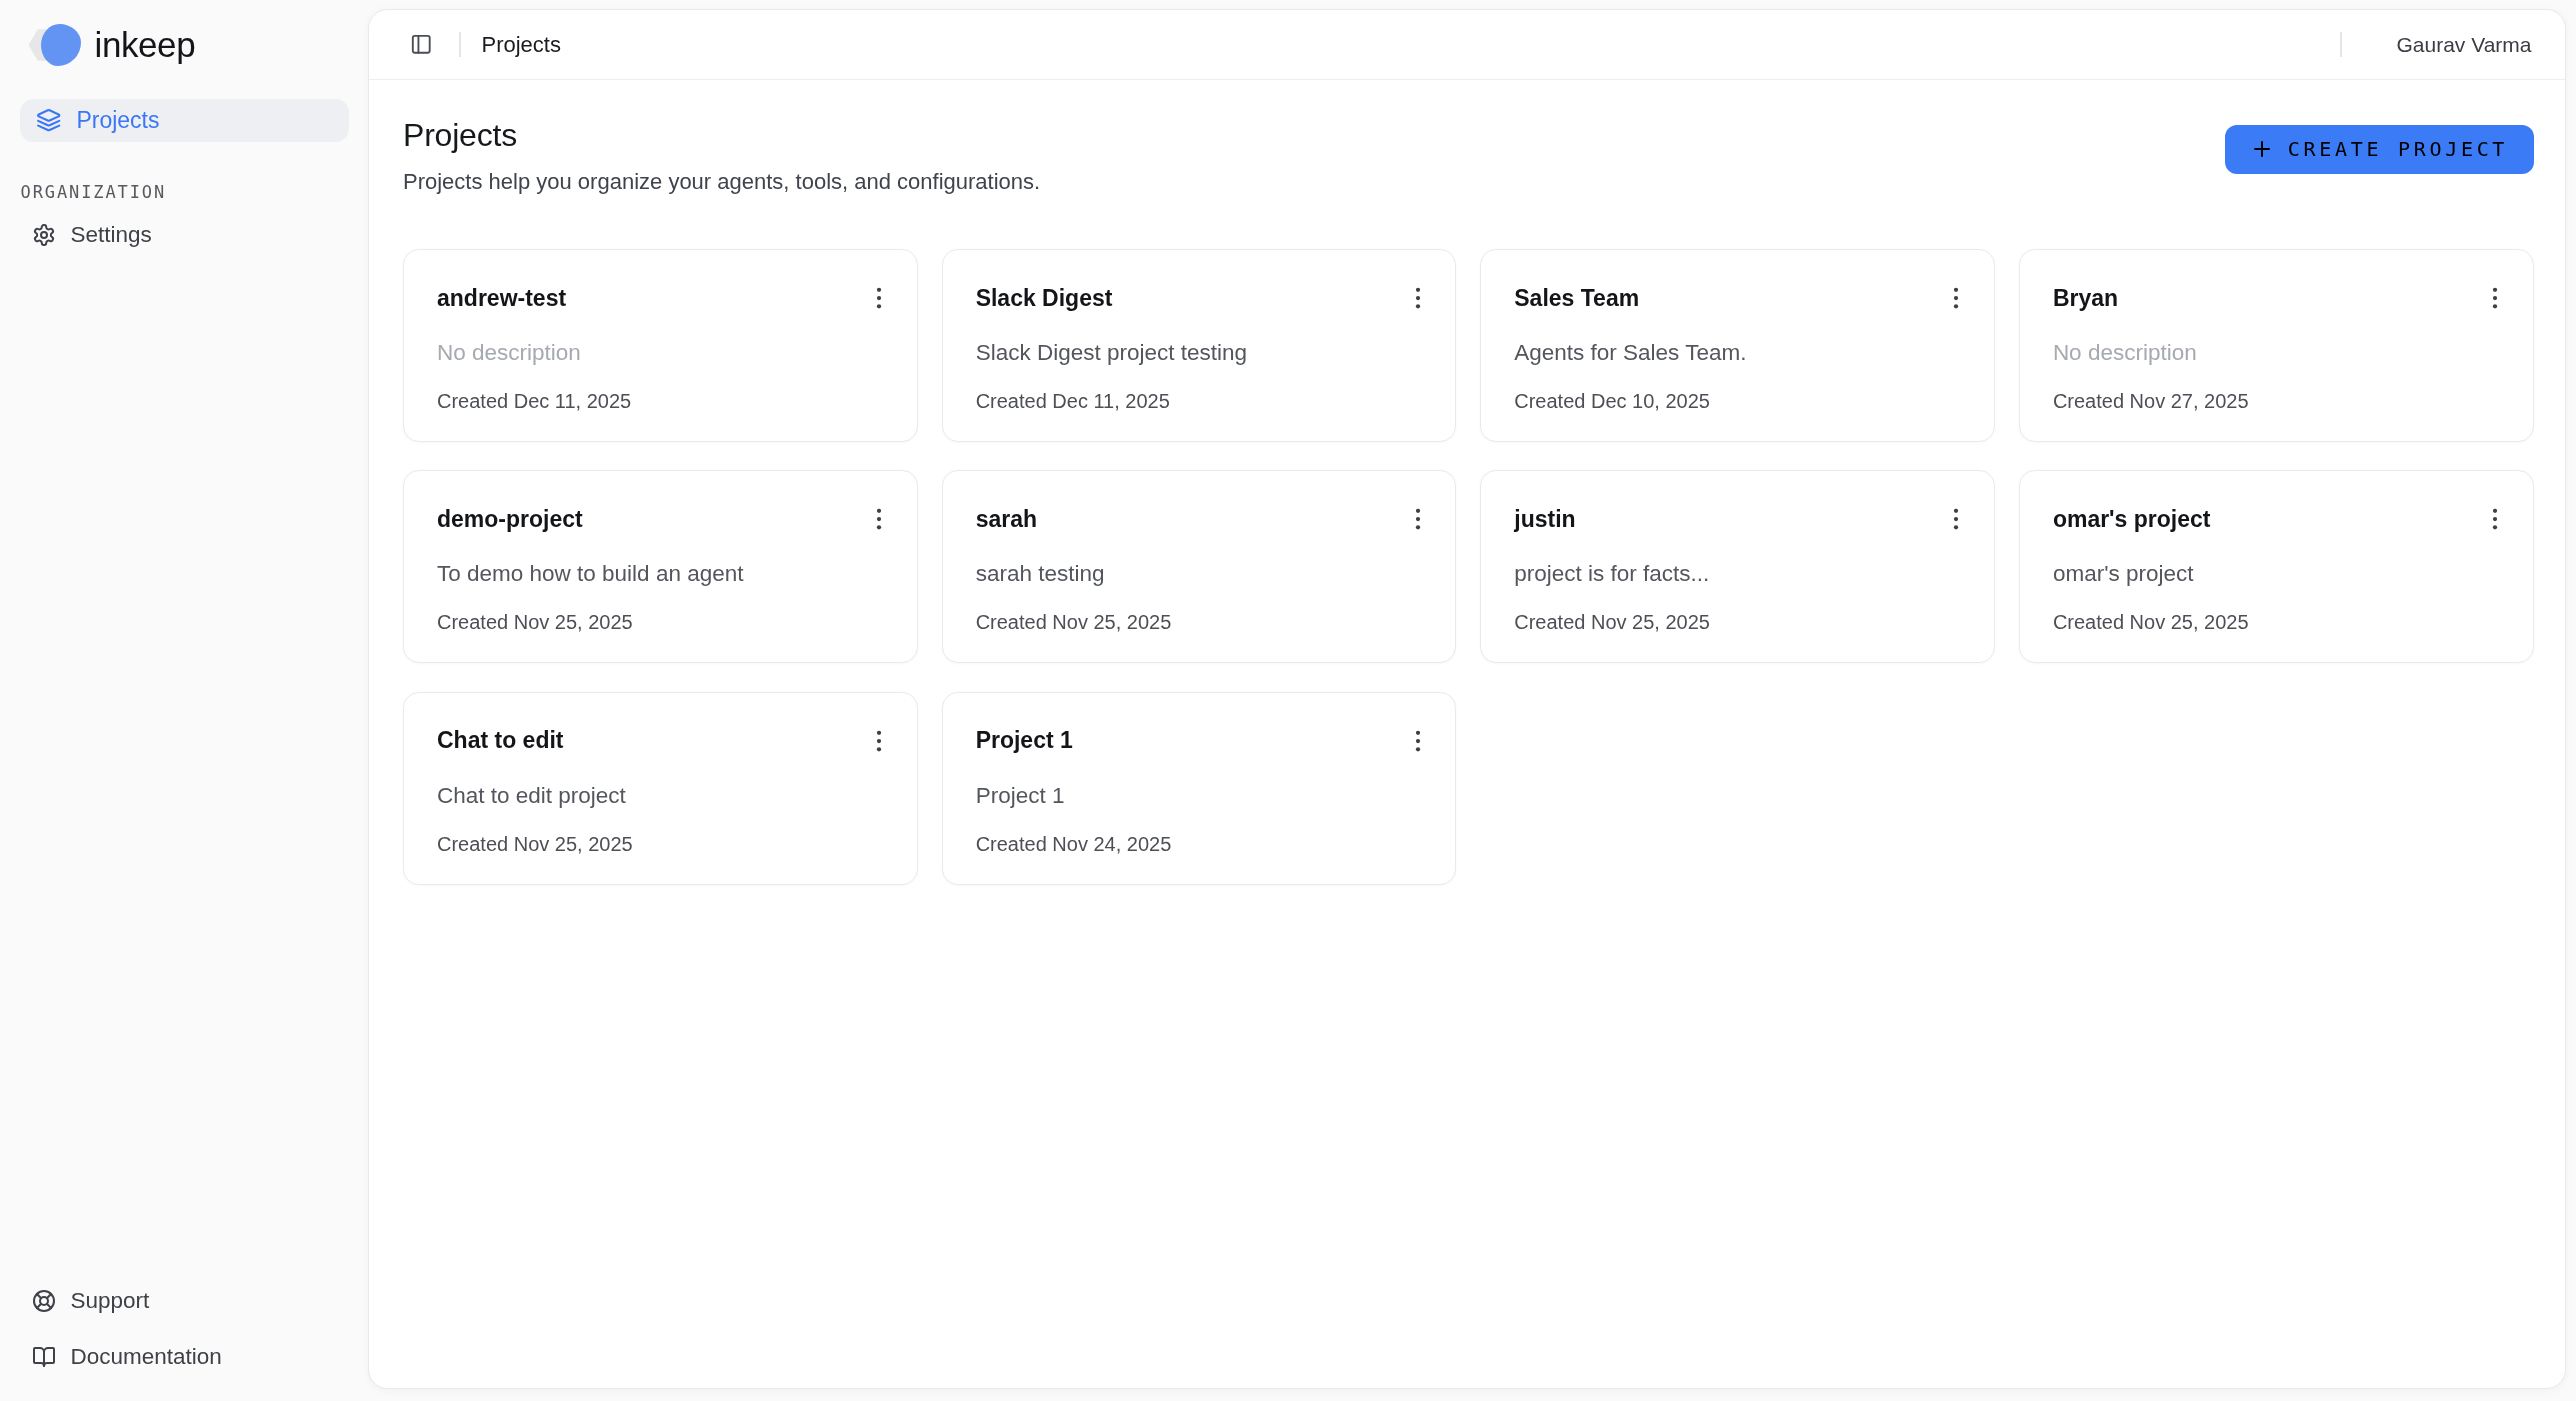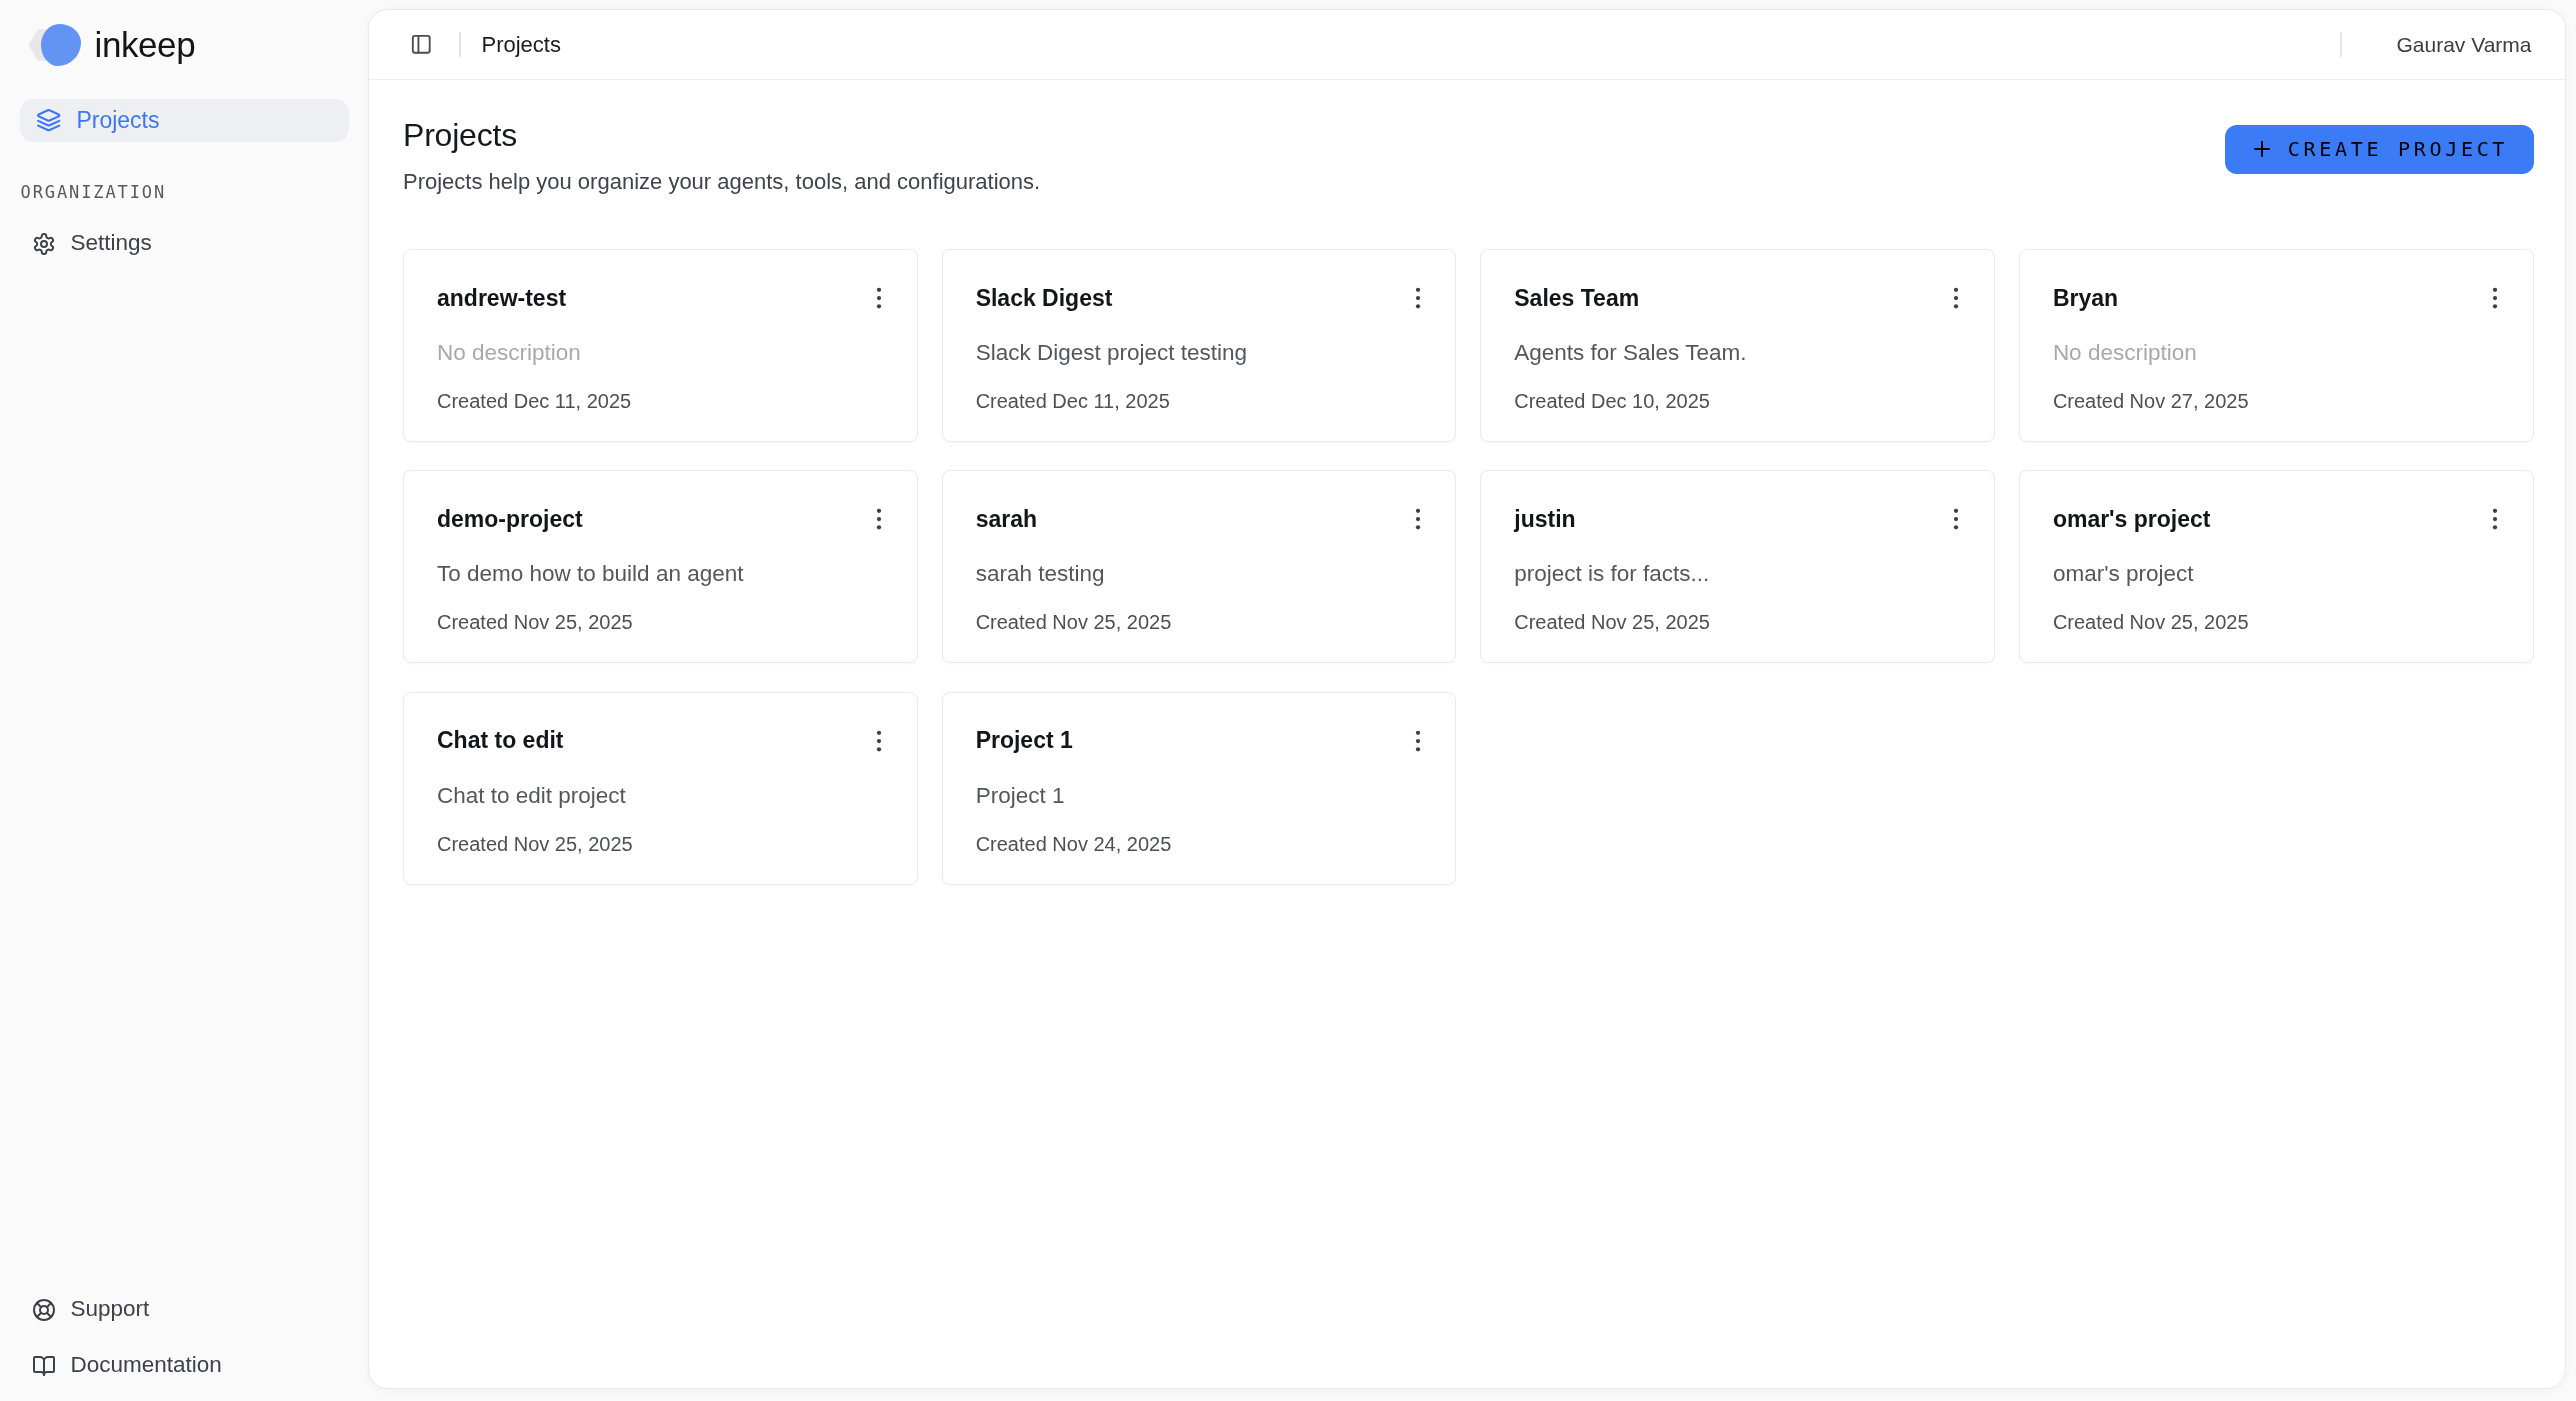--- a/index.html
+++ b/index.html
@@ -42,21 +42,21 @@
   .nav-pill.active { background:#edeff3; color:#3b76f4; }
   .nav-pill .icn { width:25.4px; height:25.4px; flex:0 0 auto; }
 
   .section-label {
     margin:40px 0 0 1px;
     font-family:"DejaVu Sans Mono", monospace;
     font-size:17px; letter-spacing:1.9px; color:#56595e;
   }
   .side-item {
     margin-top:12px; height:42px; border-radius:10.5px;
-    display:flex; align-items:flex-end; gap:15px; padding:0 12px;
+    display:flex; align-items:center; gap:15px; padding:0 12px;
     font-size:22.5px; color:#3e4147; cursor:pointer;
   }
   .side-item .icn { width:24px; height:24px; flex:0 0 auto; color:#3e4147; }
 
   .sidebar-footer { margin-top:auto; display:flex; flex-direction:column; gap:14px; }
   .sidebar-footer .side-item { margin-top:0; }
 
   
   .panel {
     position:absolute; left:368px; top:9px; right:10.5px; bottom:12px;
@@ -100,21 +100,21 @@
 
   .grid {
     margin-top:54px;
     display:grid; grid-template-columns:repeat(4, 1fr);
     column-gap:24px; row-gap:28.4px;
     grid-auto-rows:193px;
   }
   .card {
     background:#ffffff;
     border:1.5px solid #e9eaee;
-    border-radius:8px;
+    border-radius:16px;
     padding:30px 19.5px 0 33px;
     box-shadow:0 0.7px 3px rgba(20,22,26,0.03);
     cursor:pointer;
   }
   .card-head { display:flex; justify-content:space-between; align-items:flex-start; }
   .card-title { font-size:23px; font-weight:600; color:#141519; padding-top:4.5px; }
   .kebab-btn {
     width:36px; height:36px; border:none; background:transparent;
     display:flex; align-items:center; justify-content:center;
     color:#3c3f45; cursor:pointer; border-radius:7.5px;

